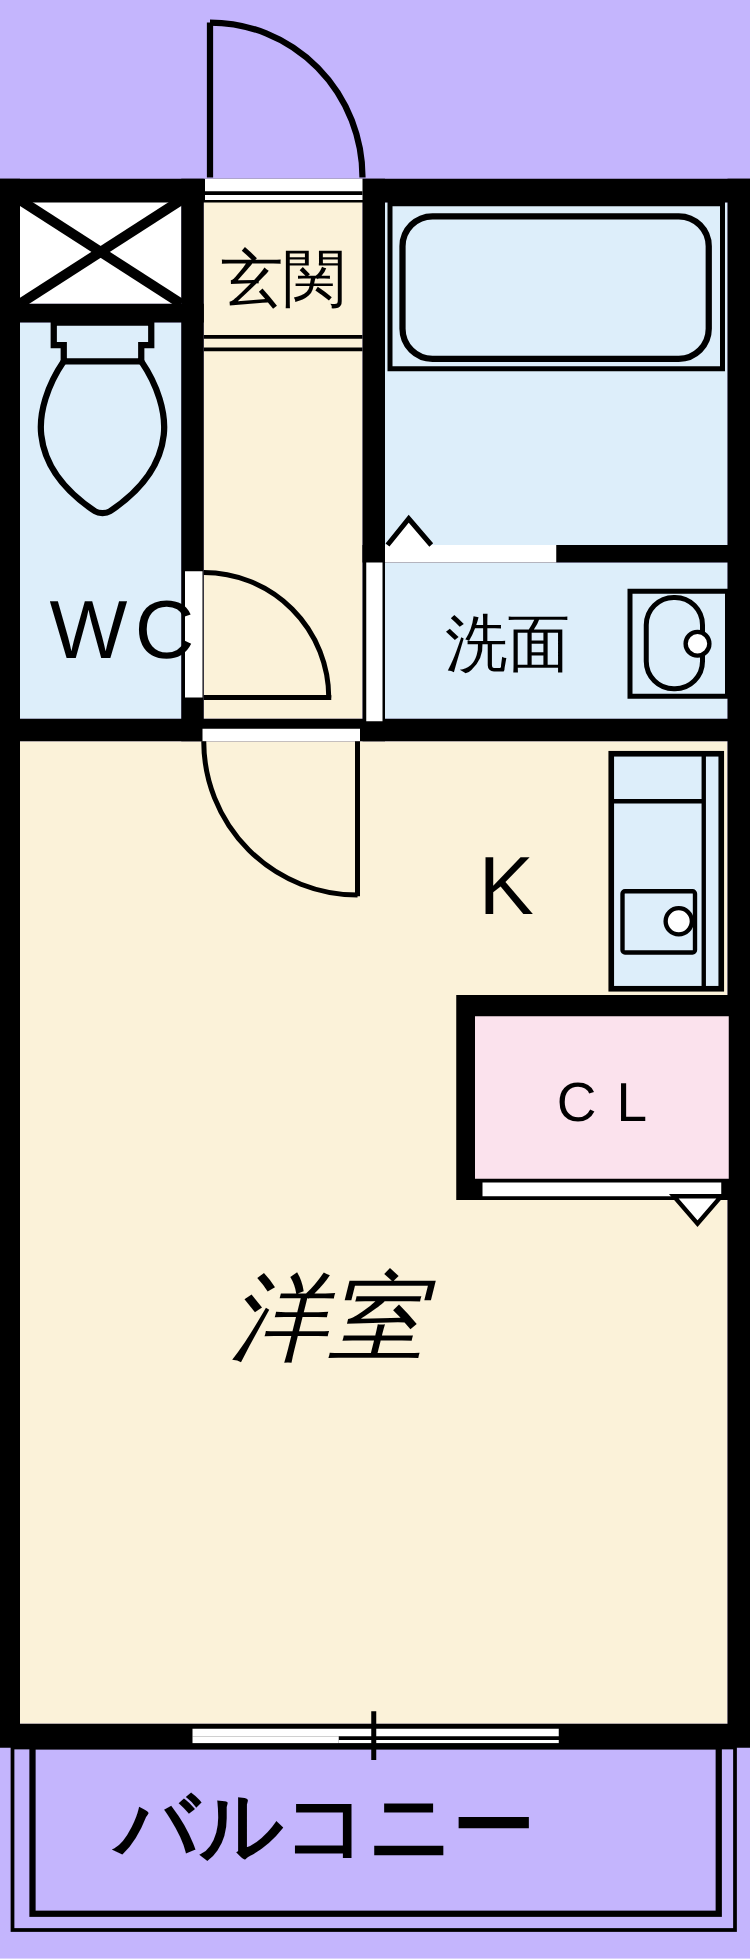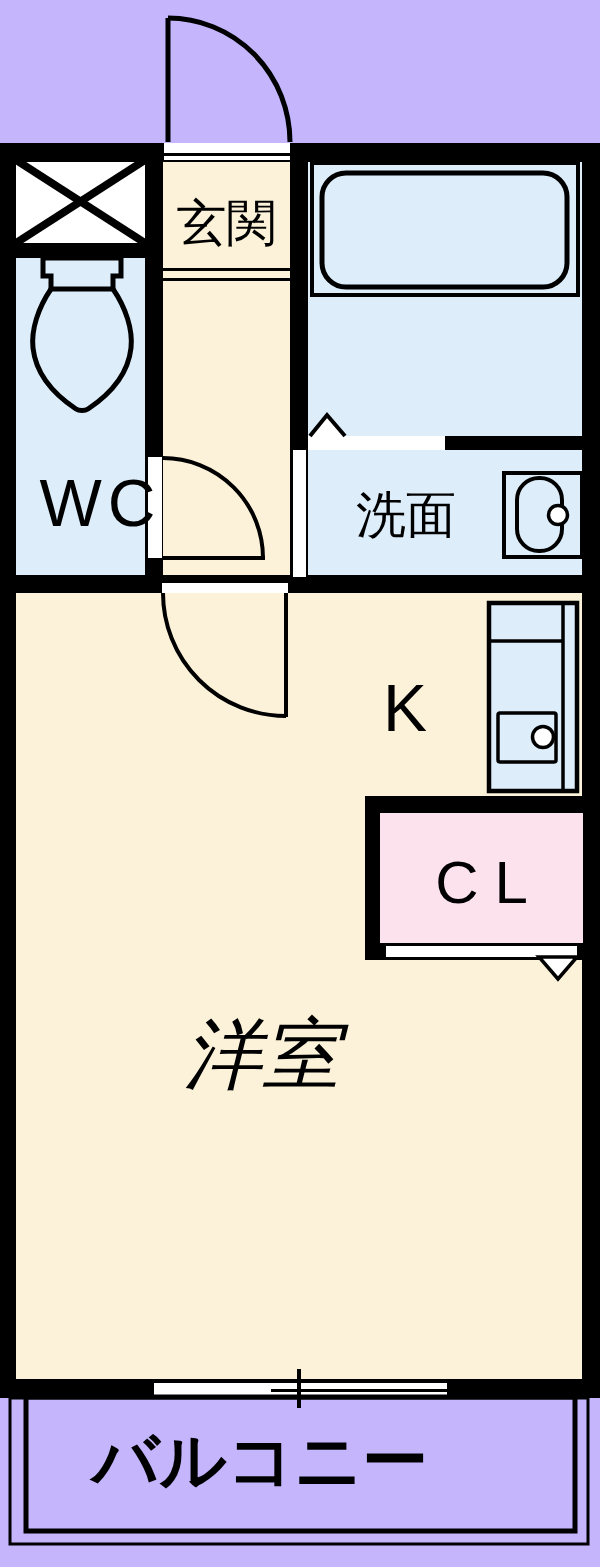--- a/index.html
+++ b/index.html
@@ -114,17 +114,17 @@
     <g fill="none" stroke="#000">
       <rect x="10" y="1398" width="578" height="146" stroke-width="3"></rect>
       <rect x="26" y="1397" width="549" height="134" stroke-width="5"></rect>
     </g>
   </svg>
 
   <div class="label" style="left:163px;top:192px;width:127px;height:62px;font-size:50px;">玄関</div>
   <div class="label" style="left:16px;top:470px;width:129px;height:66px;font-size:66px;letter-spacing:6px;margin-left:20px;">WC</div>
   <div class="label" style="left:308px;top:472px;width:196px;height:86px;font-size:50px;">洗面</div>
   <div class="label" style="left:360px;top:668px;width:90px;height:80px;font-size:66px;">K</div>
-  <div class="label" style="left:380px;top:845px;width:203px;height:76px;font-size:60px;letter-spacing:16px;text-indent:16px;">CL</div>
+  <div class="label" style="left:380px;top:845px;width:203px;height:76px;font-size:44px;letter-spacing:16px;text-indent:16px;">CL</div>
   <div class="label" style="left:112px;top:1012px;width:300px;height:84px;font-size:78px;font-style:italic;">洋室</div>
   <div class="label" style="left:10px;top:1422px;width:500px;height:76px;font-size:66px;font-weight:bold;">バルコニー</div>
 
 </div>
 
 </body></html>

